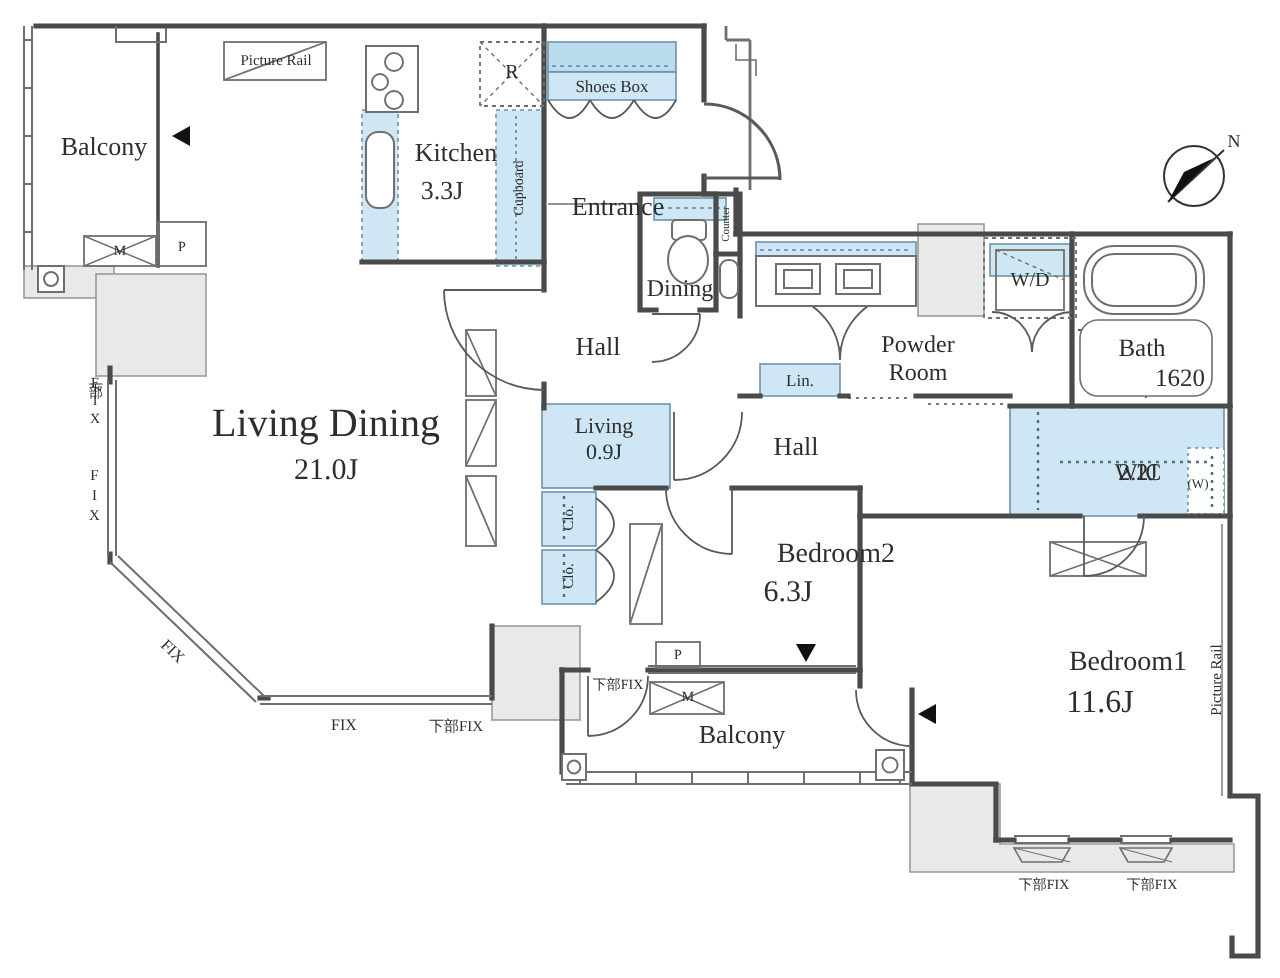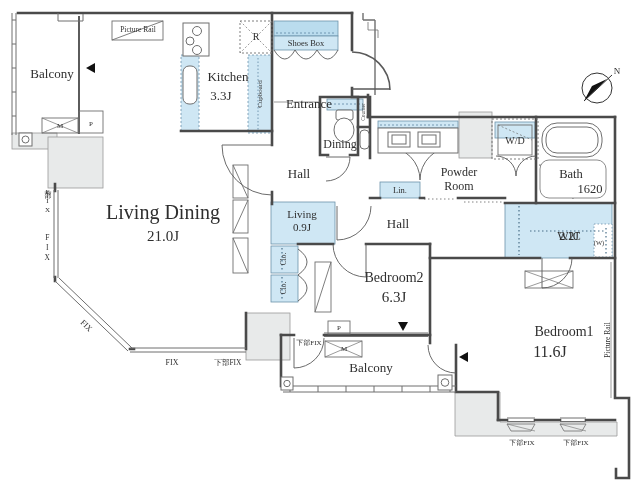--- a/index.html
+++ b/index.html
@@ -207,21 +207,21 @@
       <div class="lbl" style="left: 459px; top: 186px; font-size: 12px;">Room</div>
       <div class="lbl" style="left: 515px; top: 141px; font-size: 10px;">W/D</div>
       <div class="lbl" style="left: 571px; top: 174px; font-size: 12.5px;">Bath</div>
       <div class="lbl" style="left: 570px; top: 189px; font-size: 12.5px; margin-left: 20px;">1620</div>
       <div class="lbl" style="left: 398px; top: 223px; font-size: 13px;">Hall</div>
       <div class="lbl" style="left: 569px; top: 236px; font-size: 12px;">WIC</div>
       <div class="lbl" style="left: 569px; top: 236px; font-size: 12px;">2.2J</div>
       <div class="lbl" style="left: 599px; top: 243px; font-size: 6.5px;">(W)</div>
       <div class="lbl" style="left: 284px; top: 259px; font-size: 7.5px; transform: translate(-50%, -50%) rotate(-90deg);">Clo.</div>
       <div class="lbl" style="left: 284px; top: 288px; font-size: 7.5px; transform: translate(-50%, -50%) rotate(-90deg);">Clo.</div>
-      <div class="lbl" style="left: 394px; top: 278px; font-size: 14px;">Bedroom2</div>
+      <div class="lbl" style="left: 418px; top: 278px; font-size: 14px;">Bedroom2</div>
       <div class="lbl" style="left: 394px; top: 297px; font-size: 15px;">6.3J</div>
       <div class="lbl" style="left: 550px; top: 332px; font-size: 14px; margin-left: 14px;">Bedroom1</div>
       <div class="lbl" style="left: 550px; top: 352px; font-size: 16px;">11.6J</div>
       <div class="lbl" style="left: 371px; top: 367px; font-size: 13px;">Balcony</div>
       <div class="lbl" style="left: 608px; top: 340px; font-size: 7.5px; transform: translate(-50%, -50%) rotate(-90deg);">Picture Rail</div>
       <div class="lbl" style="left: 91px; top: 124px; font-size: 7px;">P</div>
       <div class="lbl" style="left: 339px; top: 328px; font-size: 7px;">P</div>
       <div class="lbl" style="left: 60px; top: 126px; font-size: 7px;">M</div>
       <div class="lbl" style="left: 344px; top: 349px; font-size: 7px;">M</div>
       <div class="lbl vert" style="left: 47px; top: 200px; font-size: 7px;">下部FIX</div>

